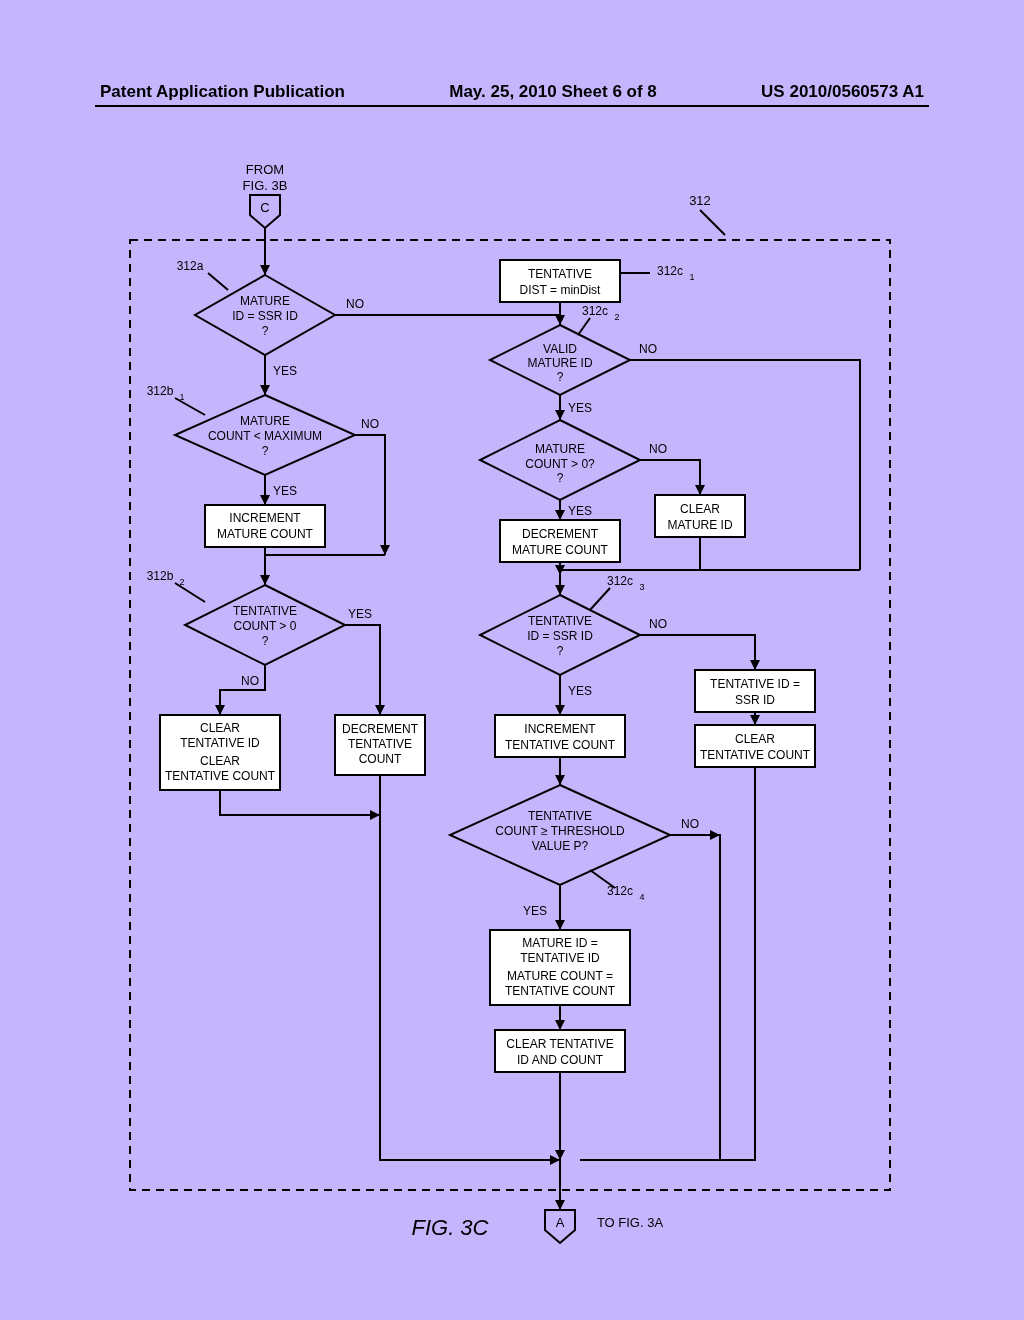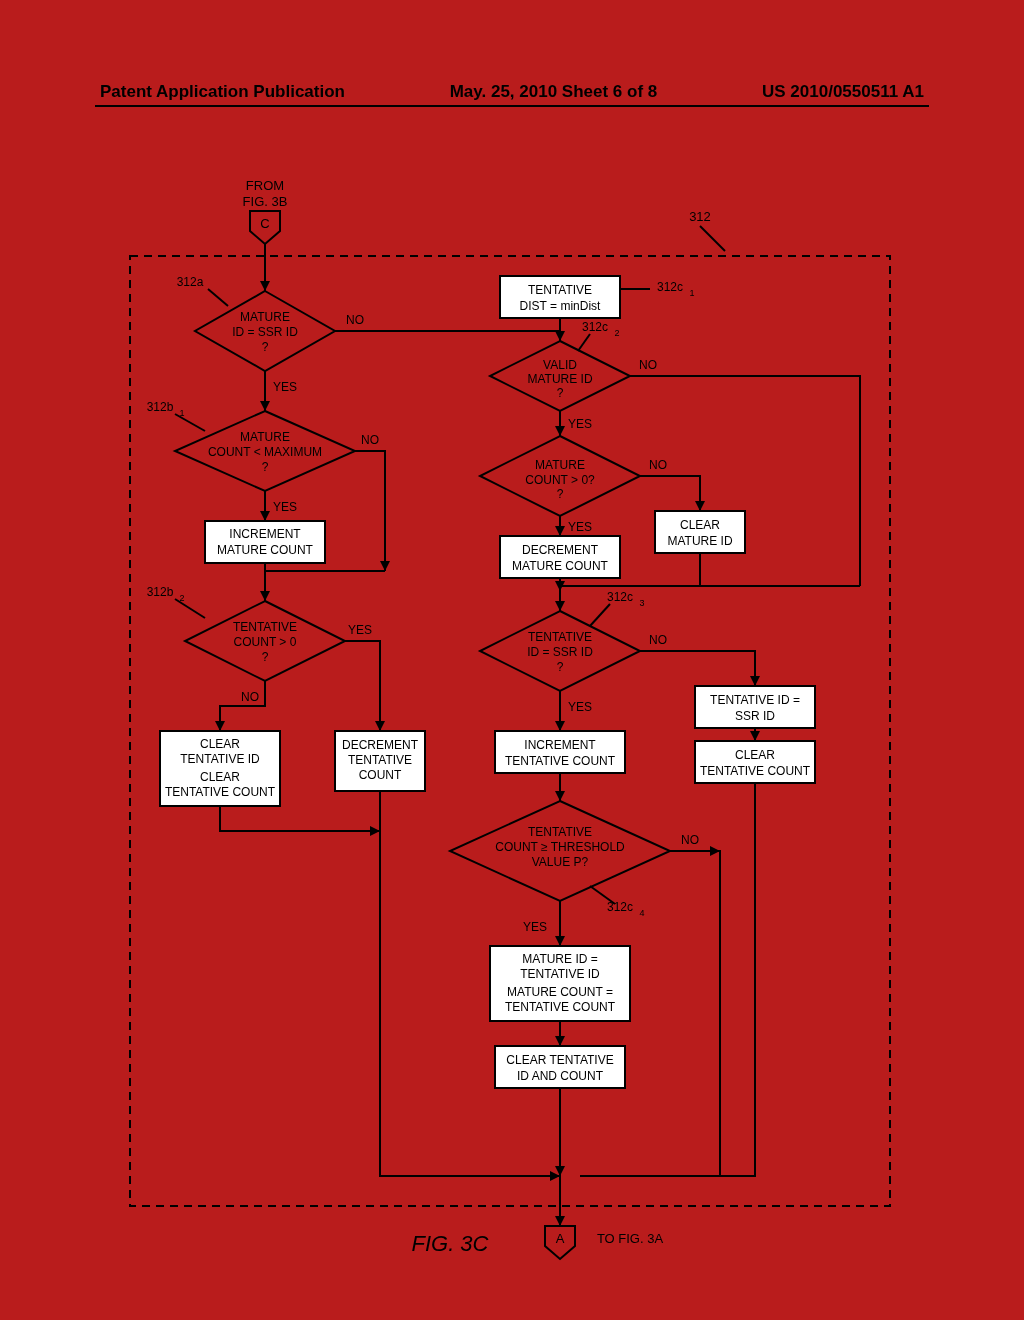--- a/index.html
+++ b/index.html
@@ -8,21 +8,21 @@
   background: white;
   font-family: Arial, sans-serif;
   width: 1024px;
   height: 1320px;
   position: relative;
 }
 .page {
   width: 1024px;
   height: 1320px;
   position: relative;
-  background: #b91c1c;
+  background: #c4b5fd;
 }
 .header {
   position: absolute;
   top: 82px;
   left: 0;
   right: 0;
   display: flex;
   justify-content: space-between;
   padding: 0 100px;
   font-size: 17px;
@@ -30,21 +30,21 @@
 }
 .header-line {
   position: absolute;
   top: 105px;
   left: 95px;
   right: 95px;
   border-bottom: 2px solid black;
 }
 .diagram {
   position: absolute;
-  top: 176px;
+  top: 160px;
   left: 120px;
   width: 780px;
   height: 1100px;
 }
 svg {
   width: 100%;
   height: 100%;
 }
 .lbl {
   font-family: Arial, sans-serif;
@@ -92,21 +92,21 @@
   fill: black;
 }
 </style>
 </head>
 <body>
 
 <div class="page">
   <div class="header">
     <span>Patent Application Publication</span>
     <span>May. 25, 2010  Sheet 6 of 8</span>
-    <span>US 2010/0550511 A1</span>
+    <span>US 2010/0560573 A1</span>
   </div>
   <div class="header-line"></div>
 
   <div class="diagram">
     <svg viewBox="0 0 780 1100">
 
       <text class="lbl" x="145" y="14">FROM</text>
       <text class="lbl" x="145" y="30">FIG. 3B</text>
 
       <path class="nofill" d="M130 35 L160 35 L160 55 L145 68 L130 55 Z"></path>

